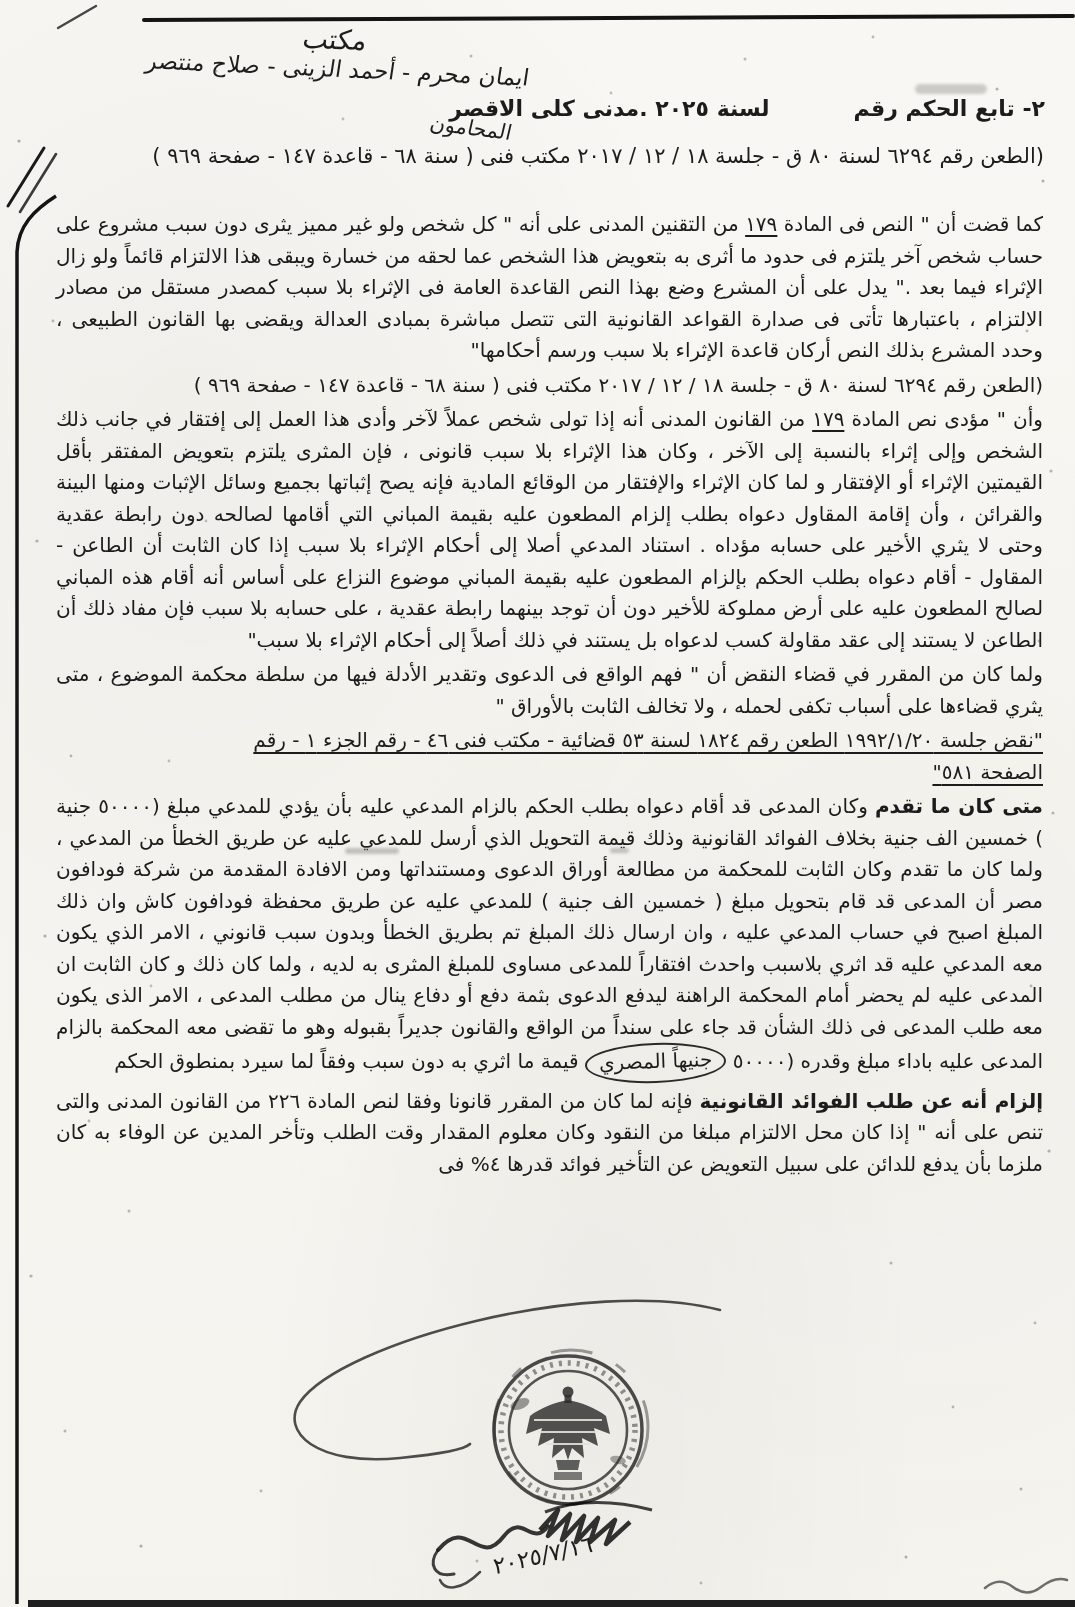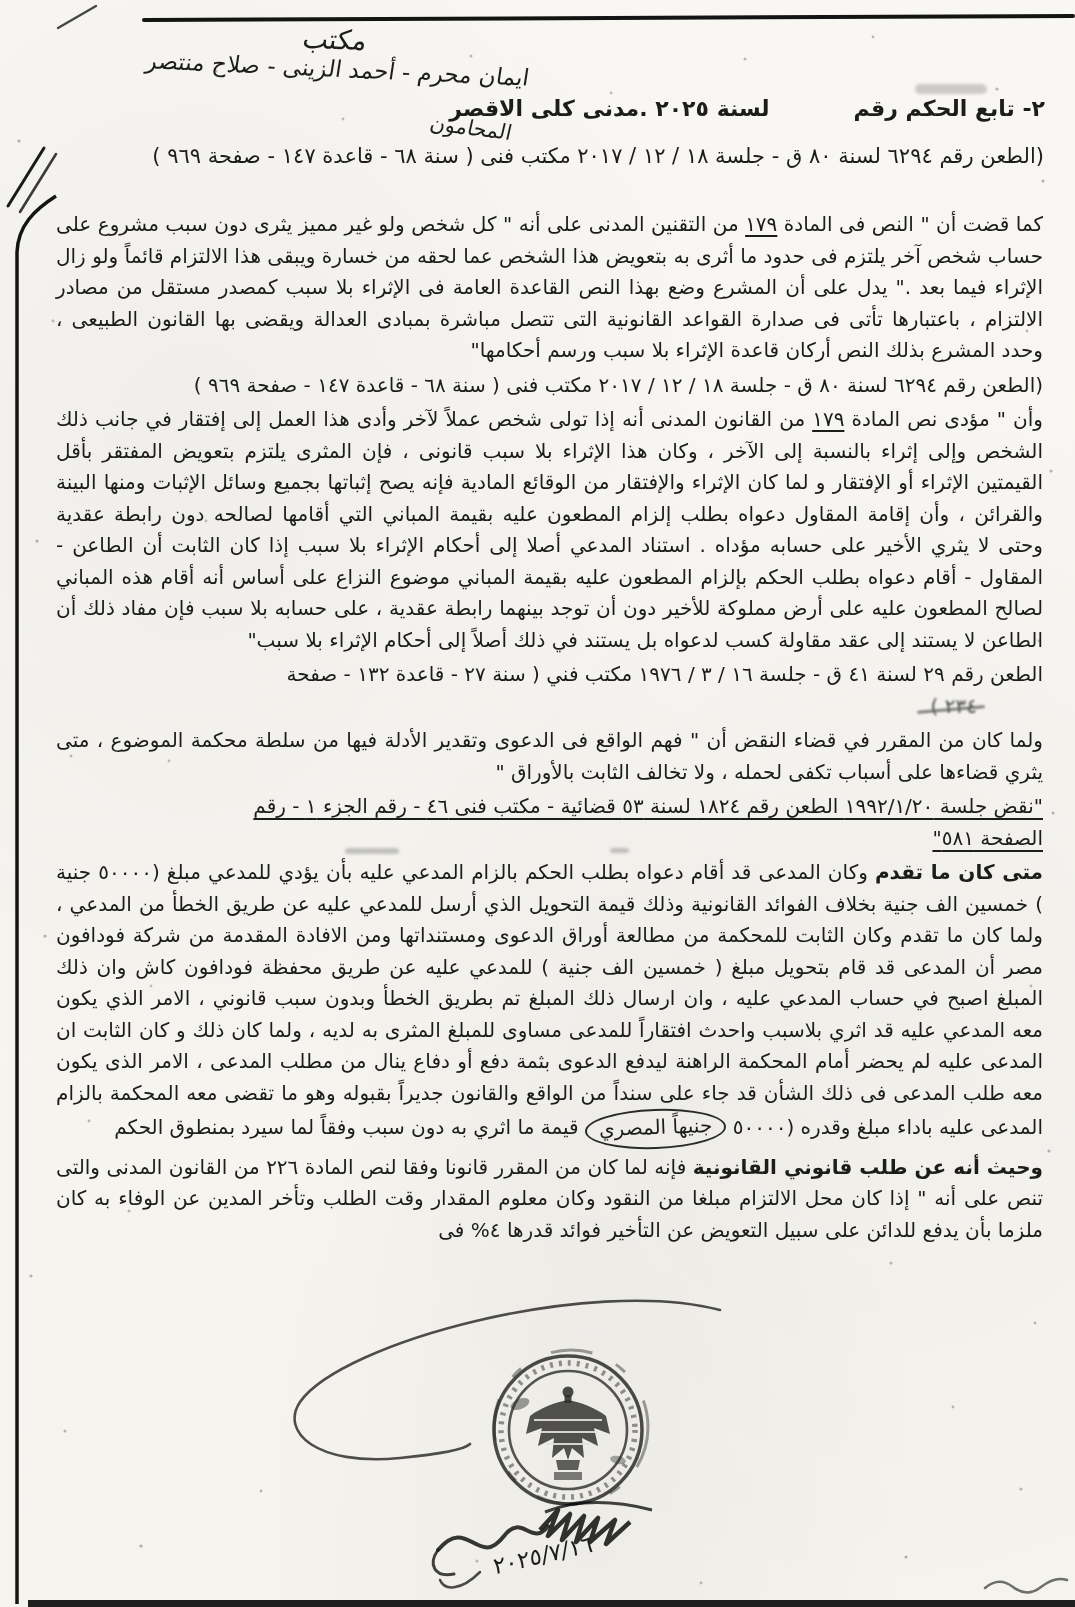--- a/index.html
+++ b/index.html
@@ -78,29 +78,28 @@
 
   <div class="citation-top cit">(الطعن رقم ٦٢٩٤ لسنة ٨٠ ق - جلسة ١٨ / ١٢ / ٢٠١٧ مكتب فنى ( سنة ٦٨ - قاعدة ١٤٧ - صفحة ٩٦٩ )</div>
 
   <div class="body-flow">
     <p><span>كما قضت أن " النص فى المادة </span><span class="article">١٧٩</span><span> من التقنين المدنى على أنه " كل شخص ولو غير مميز يثرى دون سبب مشروع على حساب شخص آخر يلتزم فى حدود ما أثرى به بتعويض هذا الشخص عما لحقه من خسارة ويبقى هذا الالتزام قائماً ولو زال الإثراء فيما بعد ." يدل على أن المشرع وضع بهذا النص القاعدة العامة فى الإثراء بلا سبب كمصدر مستقل من مصادر الالتزام ، باعتبارها تأتى فى صدارة القواعد القانونية التى تتصل مباشرة بمبادى العدالة ويقضى بها القانون الطبيعى ، وحدد المشرع بذلك النص أركان قاعدة الإثراء بلا سبب ورسم أحكامها"</span></p>
 
     <p class="cit">(الطعن رقم ٦٢٩٤ لسنة ٨٠ ق - جلسة ١٨ / ١٢ / ٢٠١٧ مكتب فنى ( سنة ٦٨ - قاعدة ١٤٧ - صفحة ٩٦٩ )</p>
 
     <p><span>وأن " مؤدى نص المادة </span><span class="article">١٧٩</span><span> من القانون المدنى أنه إذا تولى شخص عملاً لآخر وأدى هذا العمل إلى إفتقار في جانب ذلك الشخص وإلى إثراء بالنسبة إلى الآخر ، وكان هذا الإثراء بلا سبب قانونى ، فإن المثرى يلتزم بتعويض المفتقر بأقل القيمتين الإثراء أو الإفتقار و لما كان الإثراء والإفتقار من الوقائع المادية فإنه يصح إثباتها بجميع وسائل الإثبات ومنها البينة والقرائن ، وأن إقامة المقاول دعواه بطلب إلزام المطعون عليه بقيمة المباني التي أقامها لصالحه دون رابطة عقدية وحتى لا يثري الأخير على حسابه مؤداه . استناد المدعي أصلا إلى أحكام الإثراء بلا سبب إذا كان الثابت أن الطاعن - المقاول - أقام دعواه بطلب الحكم بإلزام المطعون عليه بقيمة المباني موضوع النزاع على أساس أنه أقام هذه المباني لصالح المطعون عليه على أرض مملوكة للأخير دون أن توجد بينهما رابطة عقدية ، على حسابه بلا سبب فإن مفاد ذلك أن الطاعن لا يستند إلى عقد مقاولة كسب لدعواه بل يستند في ذلك أصلاً إلى أحكام الإثراء بلا سبب"</span></p>
 
-    <p class="cit"><span>الطعن رقم ٢٩ لسنة ٤١ ق - جلسة ١٦ / ٣ / ١٩٧٦ مكتب فني ( سنة ٢٧ - قاعدة ١٣٢ - صفحة</span><br><span class="smudged">٢٣٤ )</span></p>
 
     <p>ولما كان من المقرر في قضاء النقض أن " فهم الواقع فى الدعوى وتقدير الأدلة فيها من سلطة محكمة الموضوع ، متى يثري قضاءها على أسباب تكفى لحمله ، ولا تخالف الثابت بالأوراق "</p>
 
     <p class="cit underlined"><span>"نقض جلسة ١٩٩٢/١/٢٠ الطعن رقم ١٨٢٤ لسنة ٥٣ قضائية - مكتب فنى ٤٦ - رقم الجزء ١ - رقم</span><br><span>الصفحة ٥٨١"</span></p>
 
     <p><b>متى كان ما تقدم</b><span> وكان المدعى قد أقام دعواه بطلب الحكم بالزام المدعي عليه بأن يؤدي للمدعي مبلغ (٥٠٠٠٠ جنية ) خمسين الف جنية بخلاف الفوائد القانونية وذلك قيمة التحويل الذي أرسل للمدعي عليه عن طريق الخطأ من المدعي ، ولما كان ما تقدم وكان الثابت للمحكمة من مطالعة أوراق الدعوى ومستنداتها ومن الافادة المقدمة من شركة فودافون مصر أن المدعى قد قام بتحويل مبلغ ( خمسين الف جنية ) للمدعي عليه عن طريق محفظة فودافون كاش وان ذلك المبلغ اصبح في حساب المدعي عليه ، وان ارسال ذلك المبلغ تم بطريق الخطأ وبدون سبب قانوني ، الامر الذي يكون معه المدعي عليه قد اثري بلاسبب واحدث افتقاراً للمدعى مساوى للمبلغ المثرى به لديه ، ولما كان ذلك و كان الثابت ان المدعى عليه لم يحضر أمام المحكمة الراهنة ليدفع الدعوى بثمة دفع أو دفاع ينال من مطلب المدعى ، الامر الذى يكون معه طلب المدعى فى ذلك الشأن قد جاء على سنداً من الواقع والقانون جديراً بقبوله وهو ما تقضى معه المحكمة بالزام المدعى عليه باداء مبلغ وقدره (٥٠٠٠٠ </span><span class="circled">جنيهاً المصري</span><span> قيمة ما اثري به دون سبب وفقاً لما سيرد بمنطوق الحكم</span></p>
 
-    <p><b>وحيث أنه عن طلب قانوني القانونية</b><span> فإنه لما كان من المقرر قانونا وفقا لنص المادة ٢٢٦ من القانون المدنى والتى تنص على أنه " إذا كان محل الالتزام مبلغا من النقود وكان معلوم المقدار وقت الطلب وتأخر المدين عن الوفاء به كان ملزما بأن يدفع للدائن على سبيل التعويض عن التأخير فوائد قدرها ٤% فى</span></p>
+    <p><b>إلزام أنه عن طلب الفوائد القانونية</b><span> فإنه لما كان من المقرر قانونا وفقا لنص المادة ٢٢٦ من القانون المدنى والتى تنص على أنه " إذا كان محل الالتزام مبلغا من النقود وكان معلوم المقدار وقت الطلب وتأخر المدين عن الوفاء به كان ملزما بأن يدفع للدائن على سبيل التعويض عن التأخير فوائد قدرها ٤% فى</span></p>
   </div>
 
   <svg class="loop-stroke" viewBox="0 0 520 230">
     <path d="M470,42 C340,8 92,74 50,134 C30,164 66,198 150,190 C190,186 214,182 220,176" stroke="#262626" stroke-width="2.6" fill="none" opacity="0.8" stroke-linecap="round"></path>
   </svg>
 
   <svg class="stamp" viewBox="0 0 180 180">
     <circle cx="90" cy="88" r="74" stroke="#1d1d1d" stroke-width="3.5" fill="none" opacity="0.85"></circle>
     <circle cx="90" cy="88" r="59" stroke="#1d1d1d" stroke-width="2.6" fill="none" opacity="0.8"></circle>
     <circle cx="90" cy="88" r="67" stroke="#1d1d1d" stroke-width="5.5" fill="none" opacity="0.5" stroke-dasharray="3 6"></circle>

